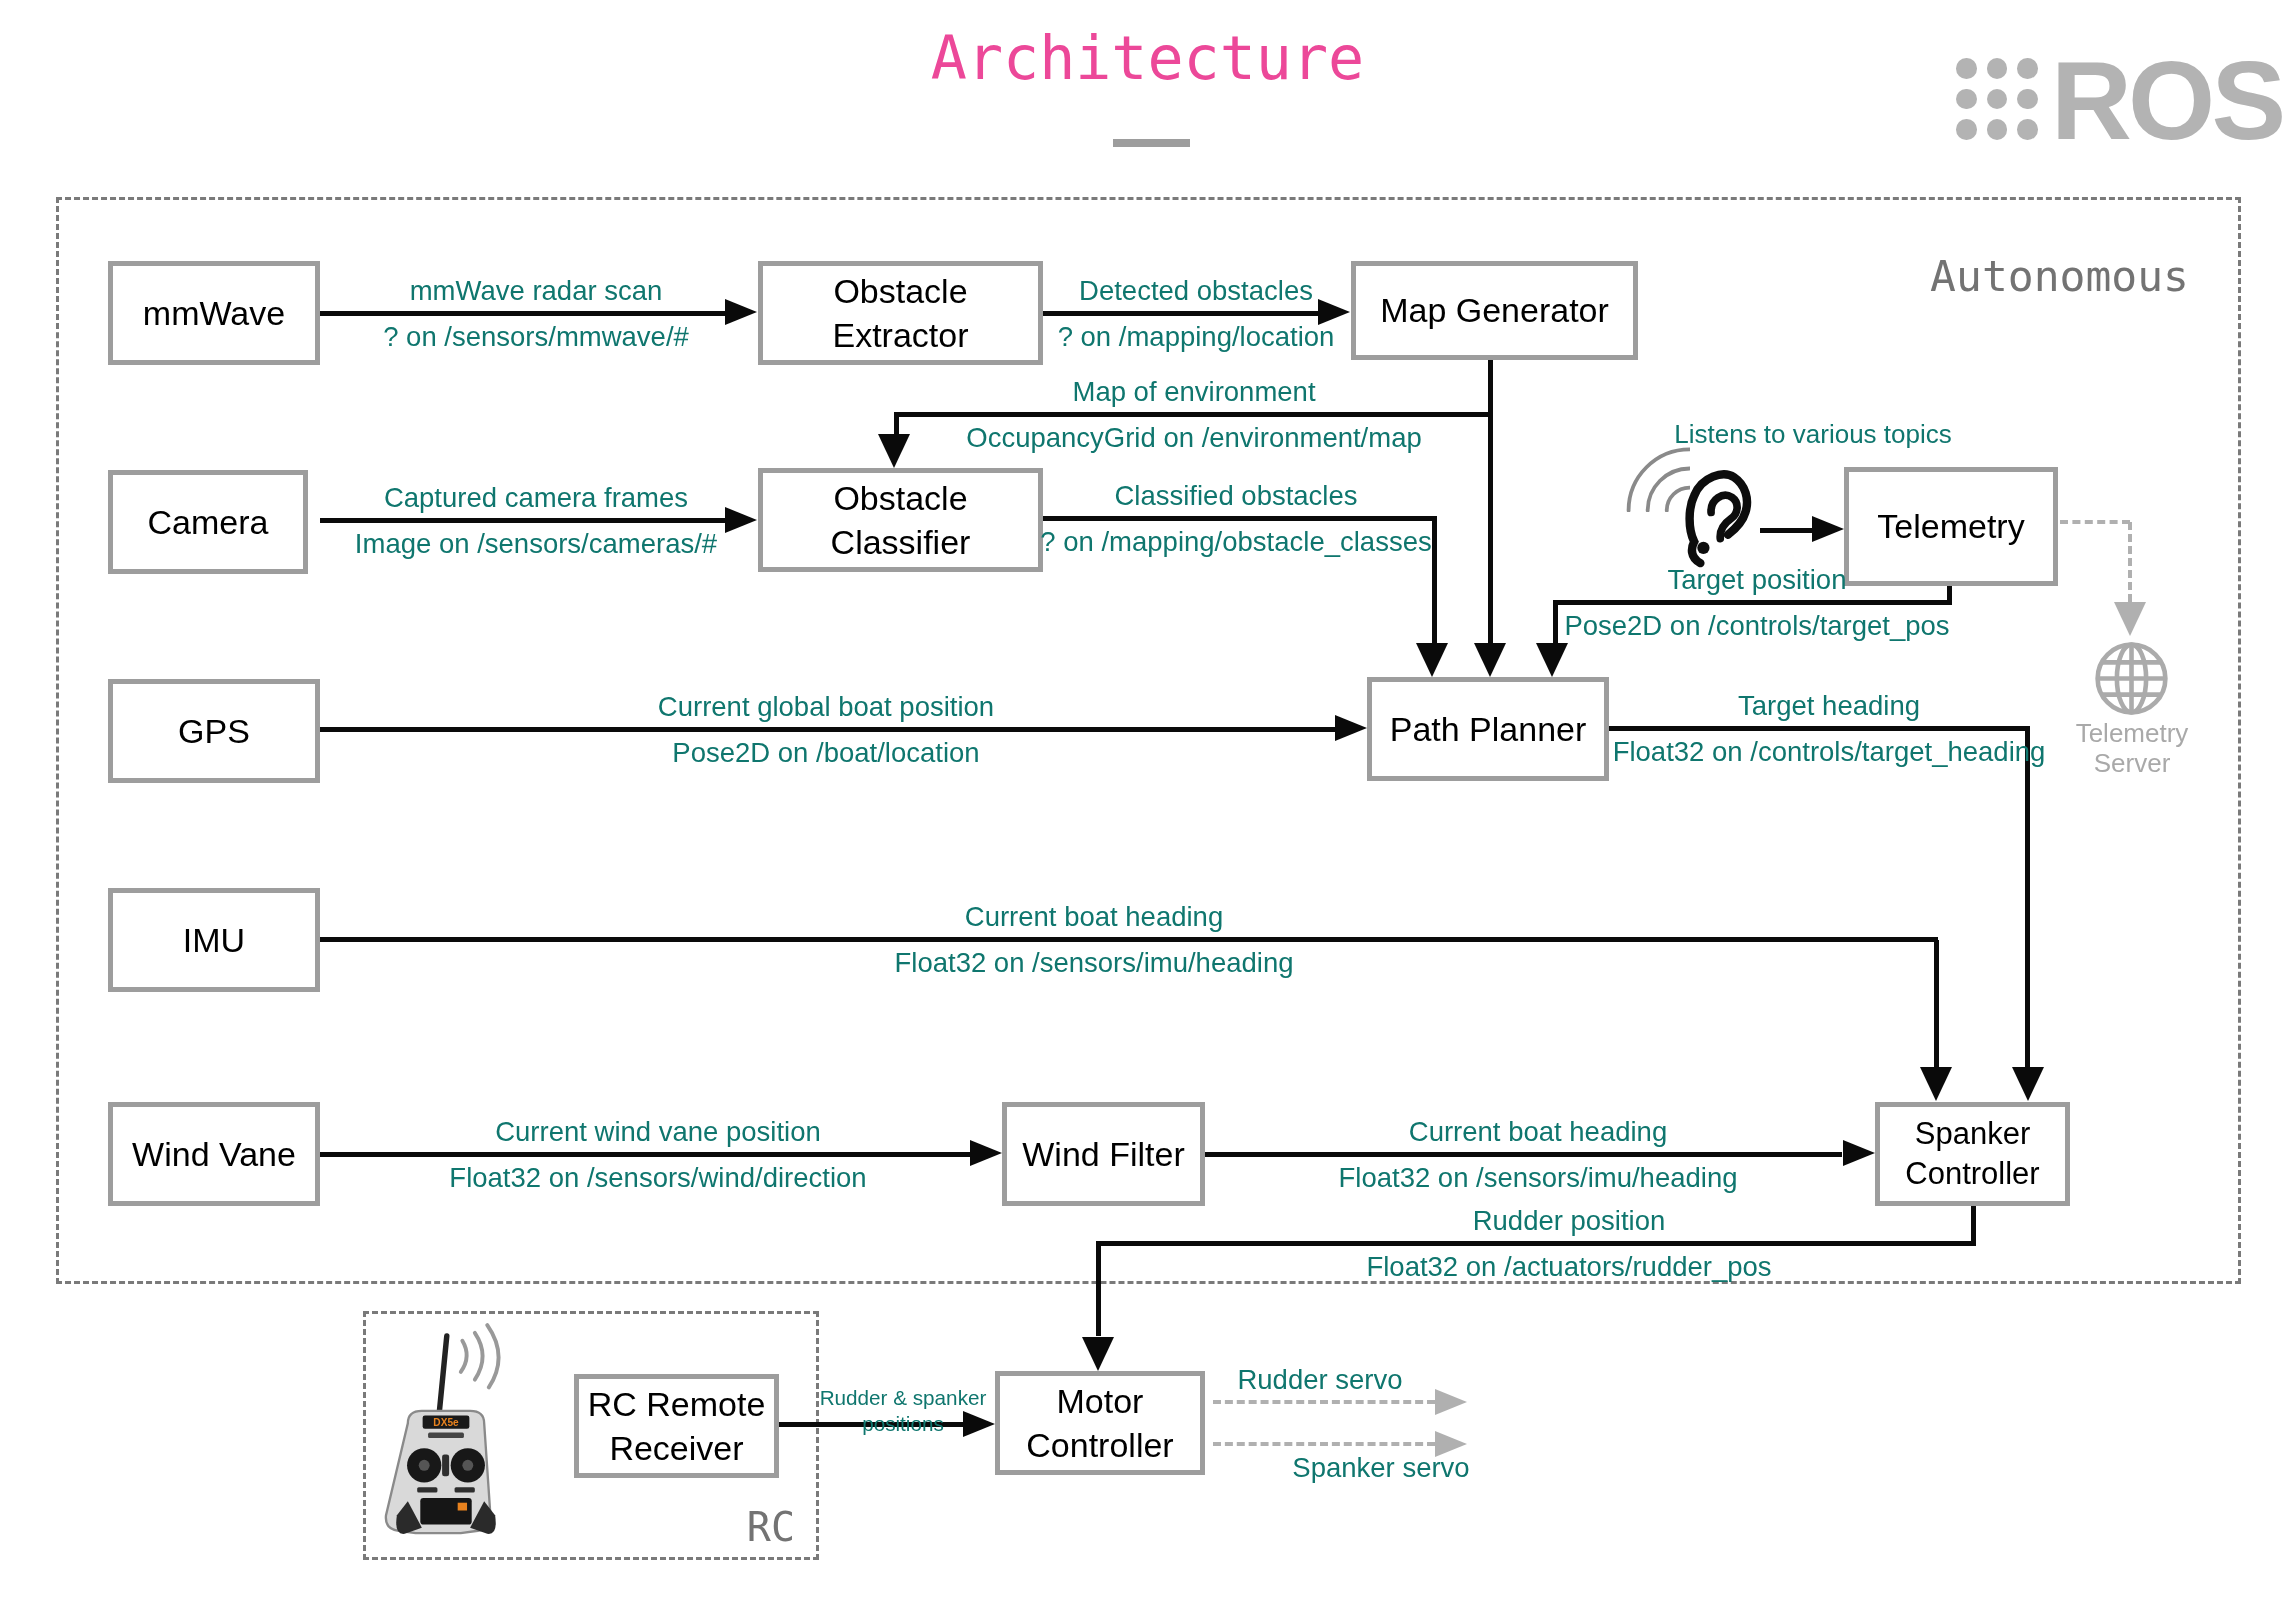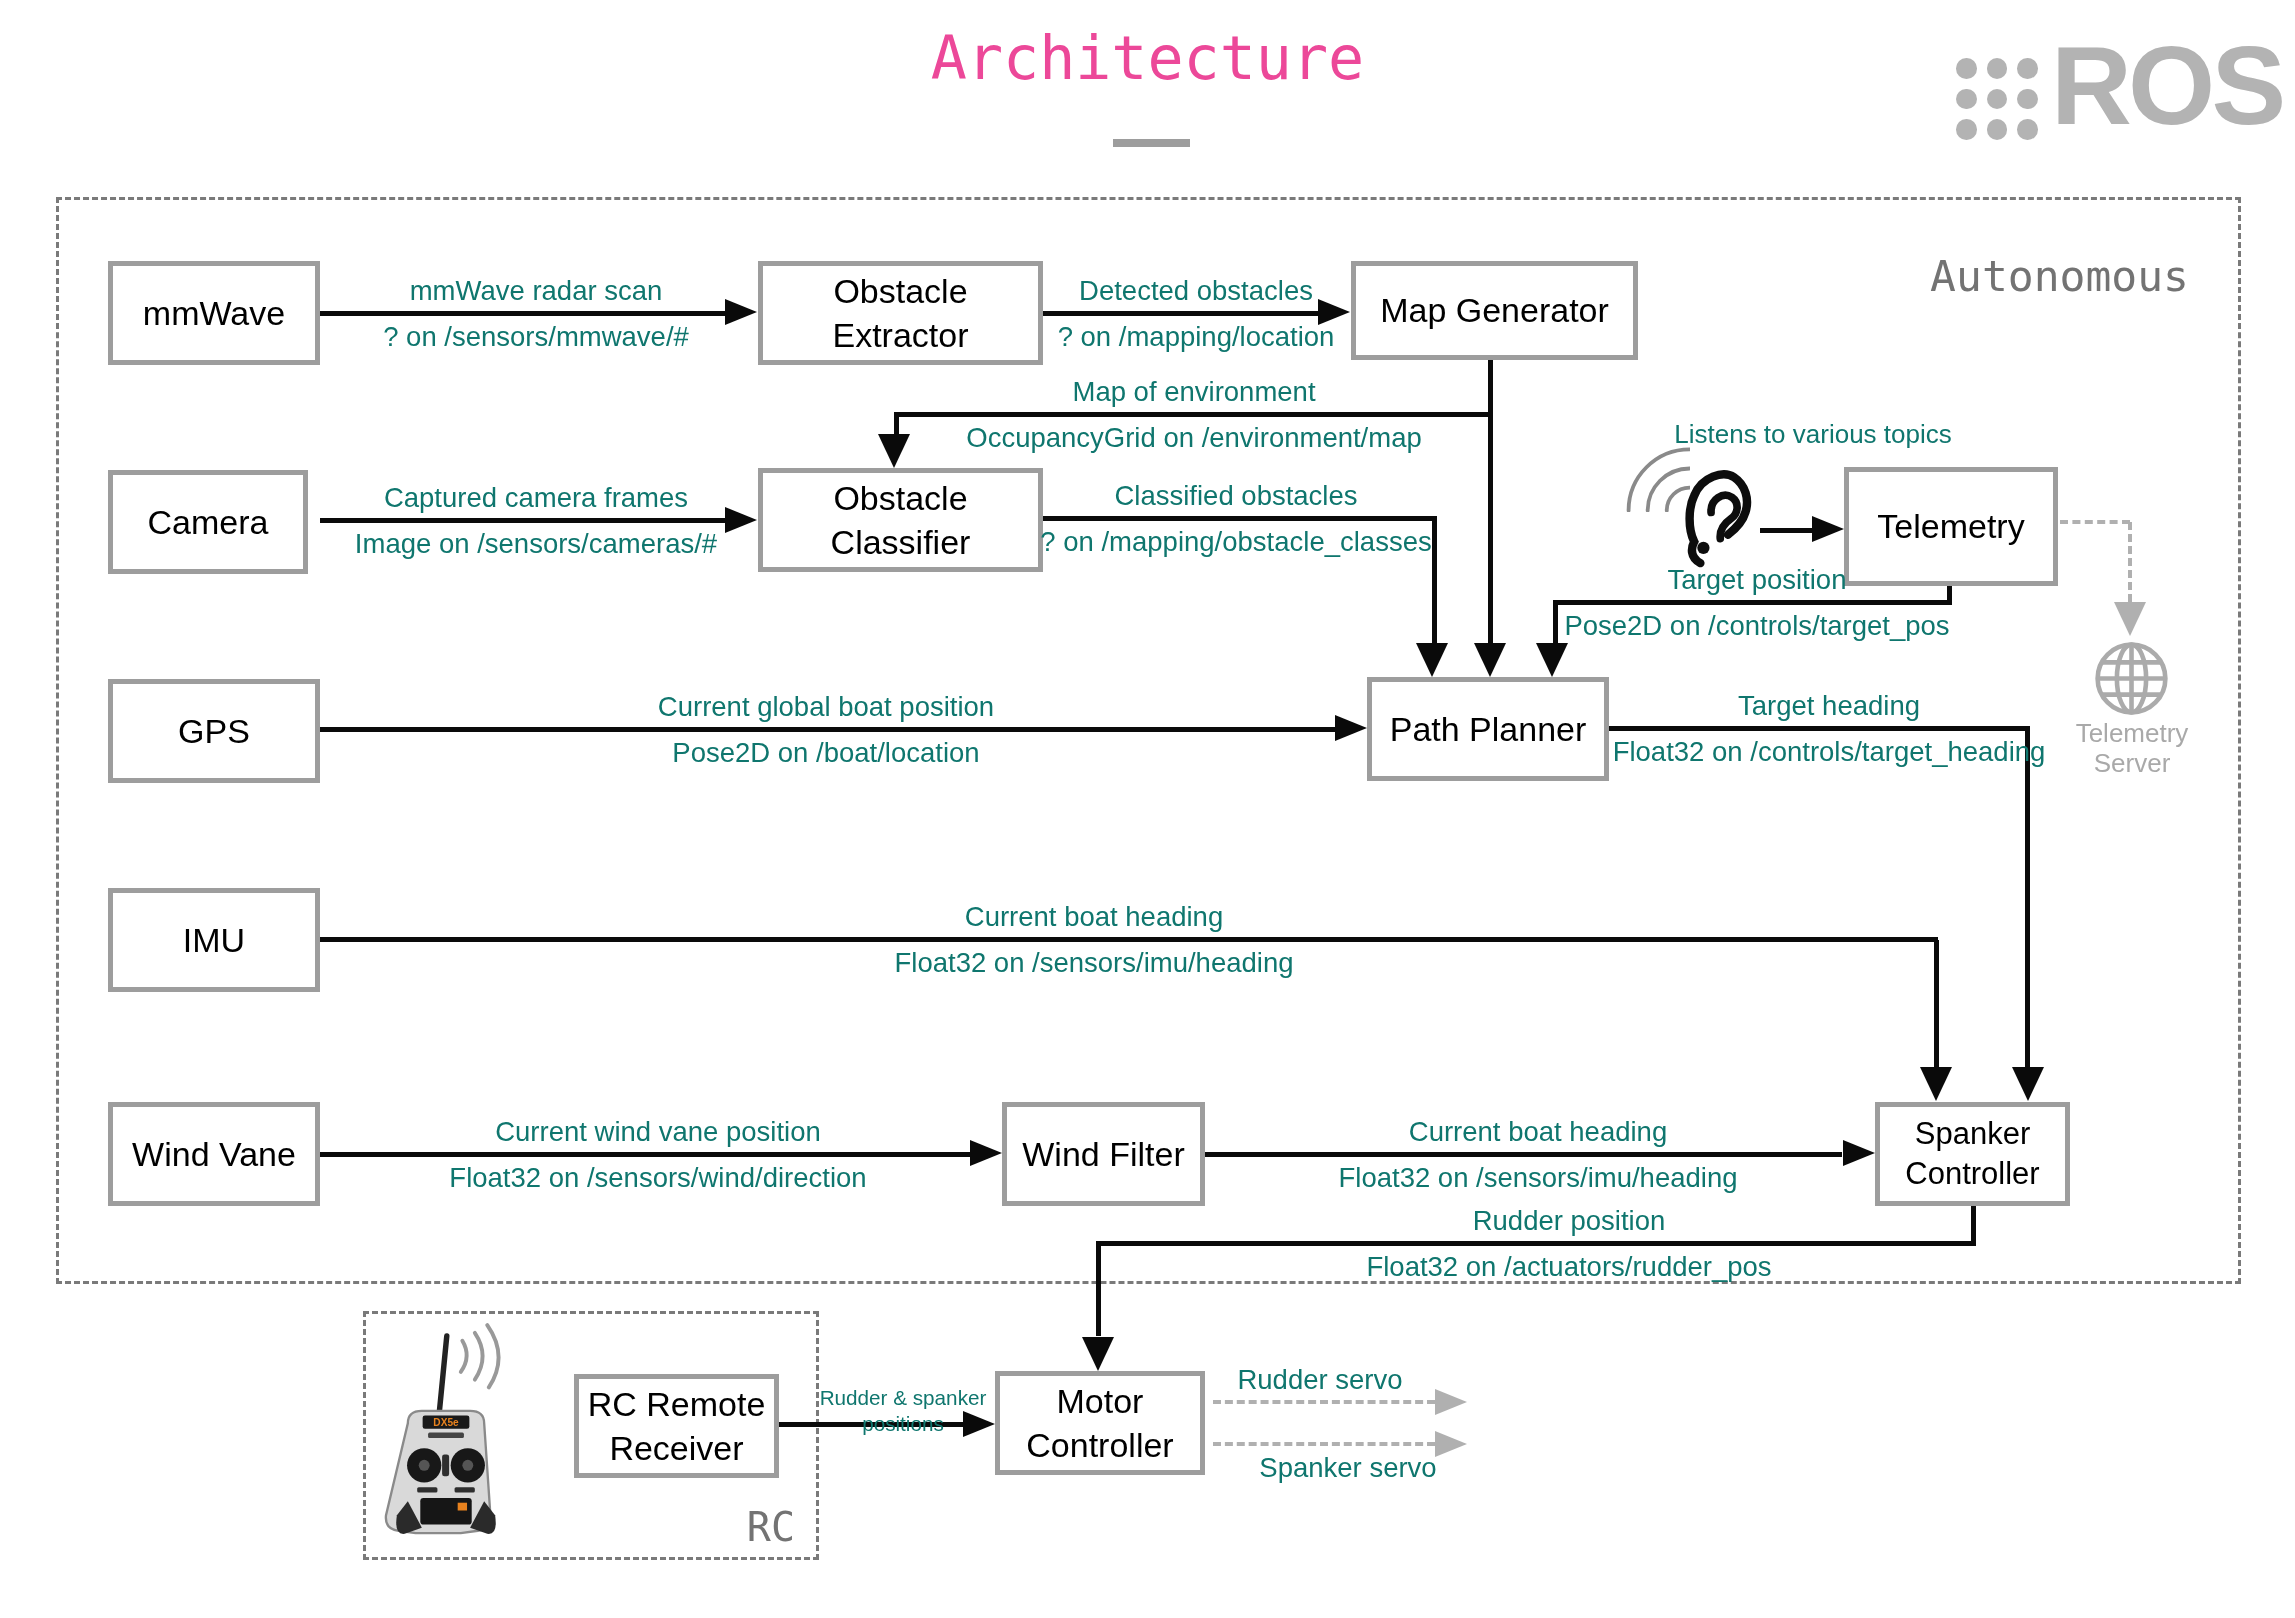--- a/index.html
+++ b/index.html
@@ -1,21 +1,21 @@
 <!DOCTYPE html>
 <html style="font-size:12.2px"><head>
 <meta charset="utf-8">
 <style>
   html,body{margin:0;padding:0;background:#fff;}
   .canvas{position:relative;width:2295px;height:1618px;background:#ffffff;overflow:hidden;
           font-family:"Liberation Sans", sans-serif;color:#000;}
   .tech{font-family:"DejaVu Sans Mono", monospace;}
   .title{position:absolute;left:50%;top:23px;transform:translateX(-50%);font-size:60px;color:#ec4899;white-space:nowrap;}
   .title-underline{position:absolute;left:1113px;top:139px;width:77px;height:7.7px;background:#9d9d9d;}
-  .ros{position:absolute;left:2051px;top:21px;font-size:112px;font-weight:bold;color:#b3b3b3;letter-spacing:-3.8px;}
+  .ros{position:absolute;left:2051px;top:36px;font-size:112px;font-weight:bold;color:#b3b3b3;letter-spacing:-3.8px;}
   .ros-dots{position:absolute;left:1956px;top:58px;display:grid;grid-template-columns:repeat(3,20.7px);grid-gap:10px;}
   .ros-dot{width:20.7px;height:20.7px;border-radius:50%;background:#b3b3b3;}
   .region{position:absolute;border:3.8px dashed #7a7a7a;box-sizing:border-box;}
   .region-label{position:absolute;font-size:43px;color:#737373;white-space:nowrap;}
   .node{position:absolute;background:#fff;border:5.4px solid #9d9d9d;box-sizing:border-box;
         display:flex;align-items:center;justify-content:center;text-align:center;
         font-size:34px;line-height:1.3;color:#000;padding:0 7.7px;z-index:5;}
   .elbl{position:absolute;transform:translateX(-50%);font-size:27.5px;color:#0f766e;white-space:nowrap;z-index:6;}
   .elbl.small{font-size:20.7px;}
   .elbl.muted{color:#a9a9a9;font-size:26px;}
@@ -139,21 +139,21 @@
   <div class="elbl" style="left:1094px;top:947px">Float32 on /sensors/imu/heading</div>
   <div class="elbl" style="left:658px;top:1116px">Current wind vane position</div>
   <div class="elbl" style="left:658px;top:1162px">Float32 on /sensors/wind/direction</div>
   <div class="elbl" style="left:1538px;top:1116px">Current boat heading</div>
   <div class="elbl" style="left:1538px;top:1162px">Float32 on /sensors/imu/heading</div>
   <div class="elbl" style="left:1569px;top:1205px">Rudder position</div>
   <div class="elbl" style="left:1569px;top:1251px">Float32 on /actuators/rudder_pos</div>
   <div class="elbl small" style="left:903px;top:1386px">Rudder &amp; spanker</div>
   <div class="elbl small" style="left:903px;top:1412px">positions</div>
   <div class="elbl" style="left:1320px;top:1364px">Rudder servo</div>
-  <div class="elbl" style="left:1348px;top:1452px">Spanker servo</div>
+  <div class="elbl" style="left:1381px;top:1452px">Spanker servo</div>
   <div class="elbl muted" style="left:2132px;top:718px">Telemetry</div>
   <div class="elbl muted" style="left:2132px;top:748px">Server</div>
 
   <div class="node" style="left:108px;top:261px;width:212px;height:104px">mmWave</div>
   <div class="node" style="left:758px;top:261px;width:285px;height:104px">Obstacle Extractor</div>
   <div class="node" style="left:1351px;top:261px;width:287px;height:99px">Map Generator</div>
   <div class="node" style="left:108px;top:470px;width:200px;height:104px">Camera</div>
   <div class="node" style="left:758px;top:468px;width:285px;height:104px">Obstacle Classifier</div>
   <div class="node" style="left:108px;top:679px;width:212px;height:104px">GPS</div>
   <div class="node" style="left:1367px;top:677px;width:242px;height:104px">Path Planner</div>

